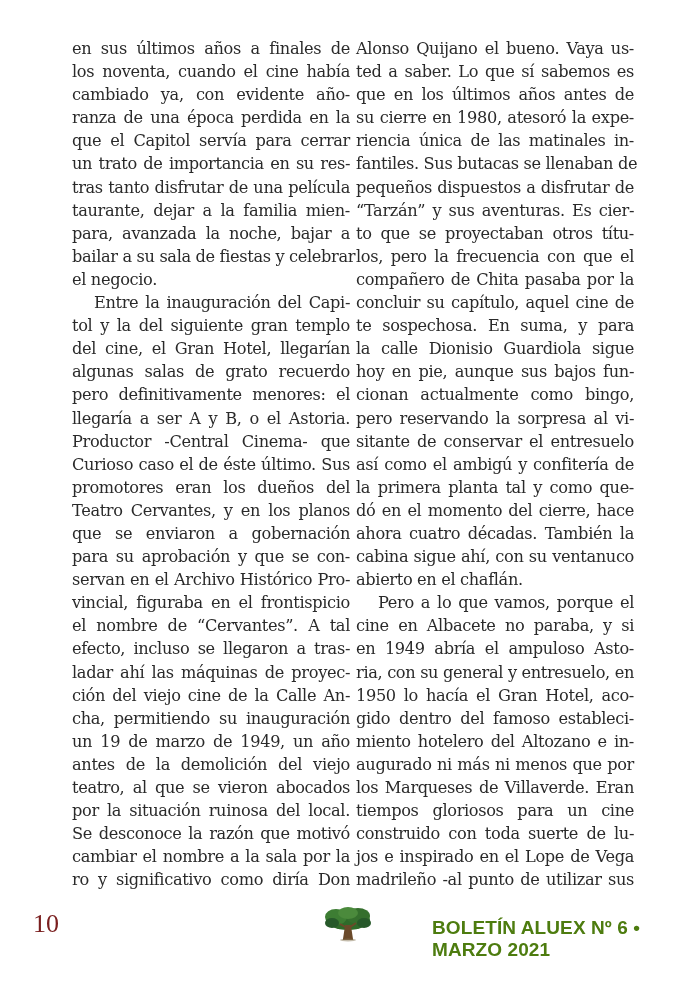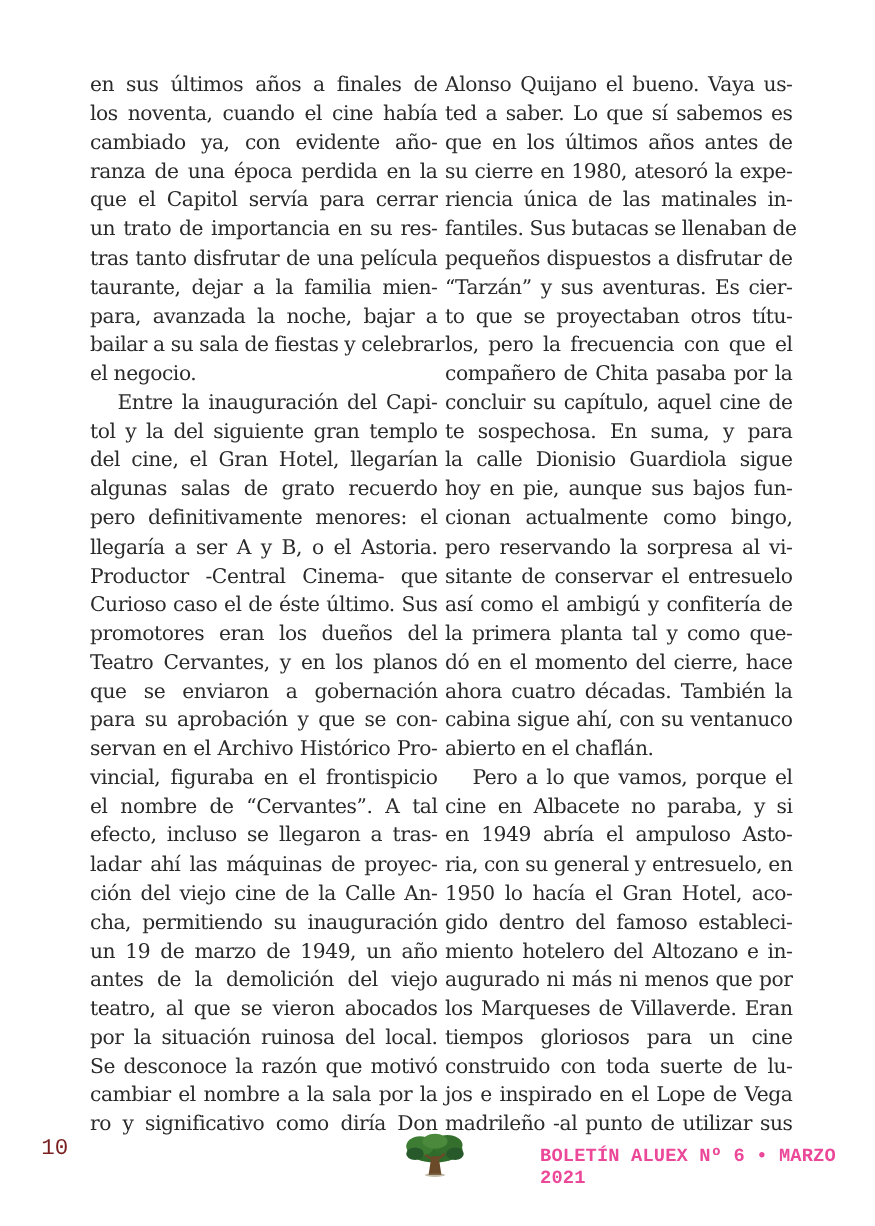--- a/index.html
+++ b/index.html
@@ -6,57 +6,56 @@
   body { width: 700px; height: 981px; position: relative; overflow: hidden; }
   .col {
     position: absolute;
     top: 37px;
     width: 278px;
     font-family: "DejaVu Serif", "Liberation Serif", serif;
     font-size: 16.2px;
     line-height: 23.1px;
     color: #2a2a2a;
     letter-spacing: -0.35px;
-    margin-top: 19px;
   }
   .col-left { left: 72px; }
   .col-right { left: 356px; }
   .line {
     display: block;
     white-space: nowrap;
     text-align: justify;
     text-align-last: justify;
     height: 23.1px;
     overflow: visible;
   }
   .line.last { text-align-last: left; }
   .line.indent { padding-left: 22px; }
   .footer-page {
     position: absolute;
     left: 33px;
     top: 909px;
-    font-family: Liberation Mono, monospace;
-    font-size: 18px;
+    font-family: Liberation Serif, serif;
+    font-size: 26px;
     color: #7a1f1f;
   }
   .footer-tree {
     position: absolute;
     left: 322px;
     top: 906px;
     width: 52px;
     height: 36px;
   }
   .footer-pub {
     position: absolute;
     left: 432px;
     top: 917px;
-    font-family: Liberation Mono, monospace;
-    font-size: 15px;
+    font-family: Liberation Sans, sans-serif;
+    font-size: 19px;
     font-weight: bold;
-    color: #ec4899;
+    color: #4d7c0f;
     letter-spacing: 0.1px;
   }
 </style>
 </head>
 <body>
 
 <div>
   <div class="col col-left" id="col-left">
       <span class="line">en sus últimos años a finales de</span>
       <span class="line">los noventa, cuando el cine había</span>

